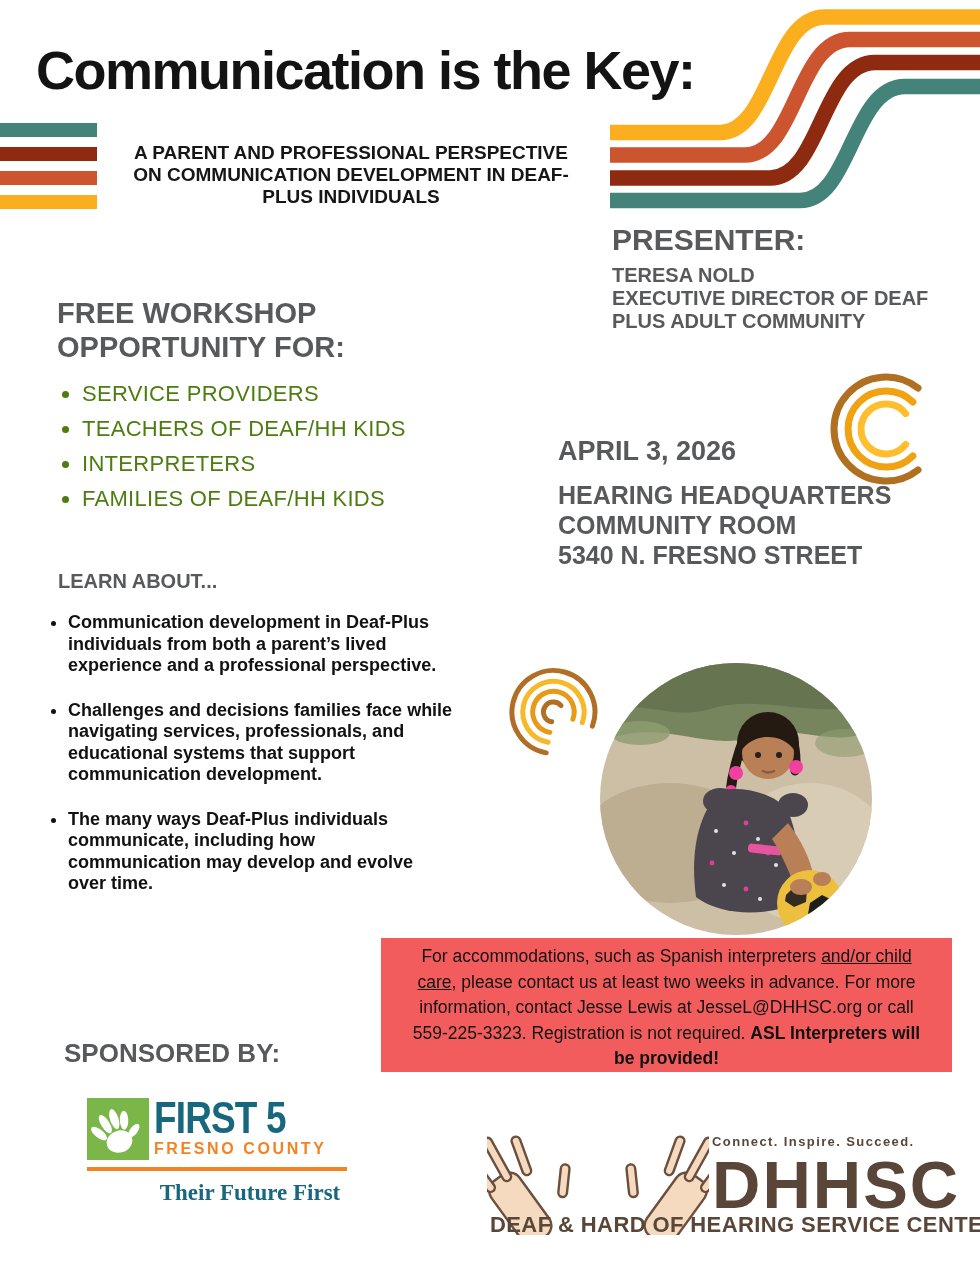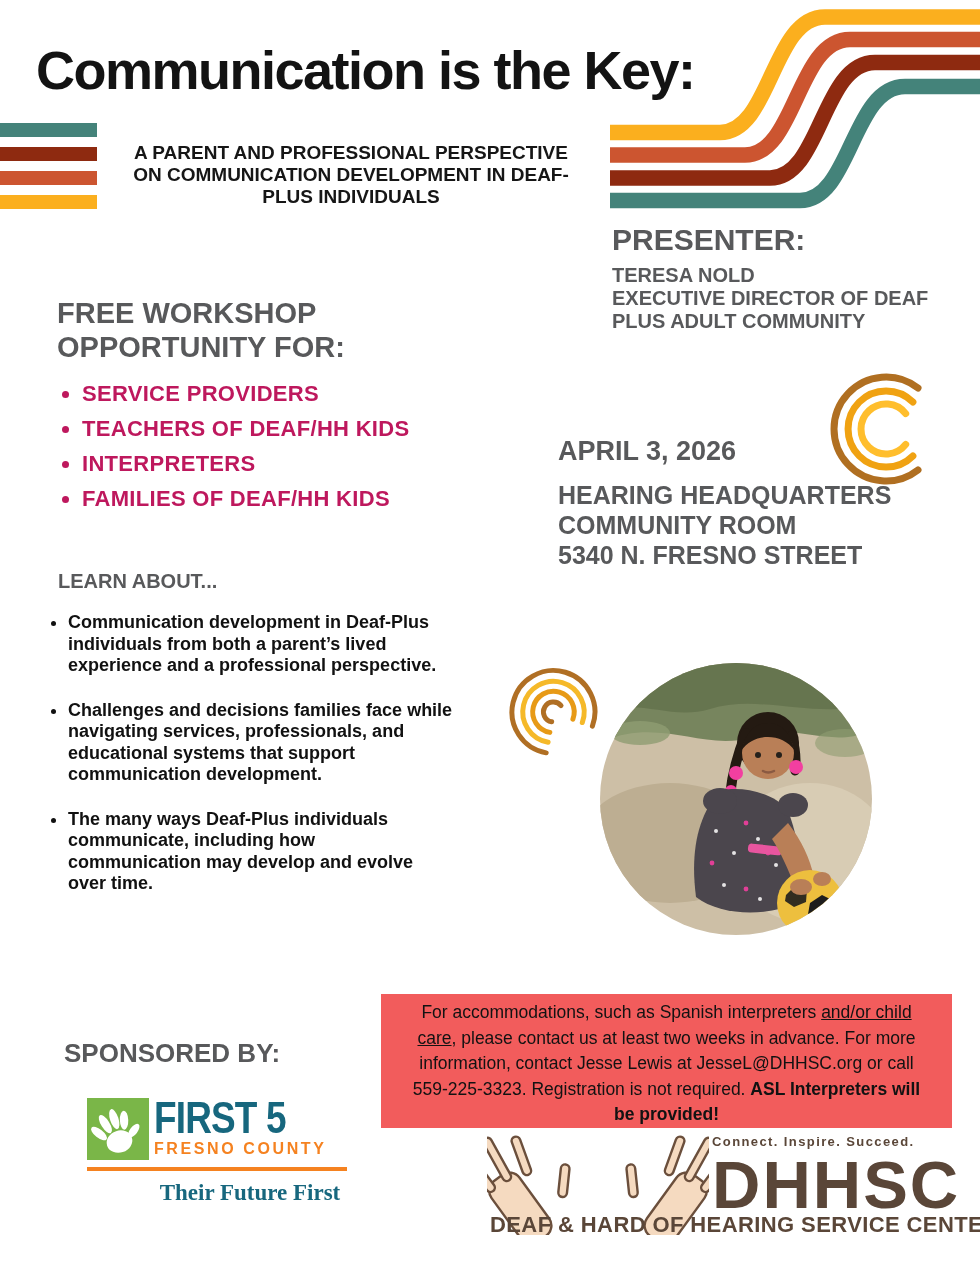--- a/index.html
+++ b/index.html
@@ -16,34 +16,34 @@
             line-height:1.16;color:#161616;}
 
   .presenter{left:612px;top:224px;width:360px;color:#58595B;}
   .presenter-heading{font-size:30px;font-weight:800;line-height:1.05;margin:0 0 8px 0;}
   .presenter-name{font-size:20px;font-weight:800;line-height:1.15;}
   .presenter-role{font-size:20px;font-weight:800;line-height:1.15;}
 
   .workshop-heading{left:57px;top:296px;width:380px;font-size:29px;font-weight:800;
                     line-height:1.18;color:#58595B;}
   .audience-list{left:52px;top:376px;width:430px;margin:0;padding:0 0 0 30px;}
-  .audience-list li{font-size:22px;line-height:35px;color:#be185d;letter-spacing:.3px;font-weight:bold;}
+  .audience-list li{font-size:22px;line-height:35px;color:#4d7c0f;letter-spacing:.3px;}
 
   .learn-heading{left:58px;top:570px;font-size:20px;font-weight:800;color:#58595B;}
   .learn-list{left:44px;top:612px;width:470px;margin:0;padding:0 0 0 24px;}
   .learn-list li{font-size:18px;font-weight:700;line-height:21.5px;color:#111;margin-bottom:23px;}
 
   .event{left:558px;top:437px;width:400px;color:#58595B;}
   .event-date{font-size:27px;font-weight:800;line-height:28px;margin-bottom:15px;}
   .event-time{font-size:27px;font-weight:800;line-height:28px;margin-bottom:23px;}
   .venue-line{font-size:25px;font-weight:800;line-height:30px;}
 
   .photo{left:600px;top:663px;width:272px;height:272px;border-radius:50%;overflow:hidden;}
 
-  .redbox{left:381px;top:994px;width:571px;height:134px;background:#F25C5C;
+  .redbox{left:381px;top:938px;width:571px;height:134px;background:#F25C5C;
           box-sizing:border-box;padding:6px 24px;text-align:center;
           font-size:17.5px;line-height:25.5px;color:#121212;}
   .redbox .u{text-decoration:underline;}
   .redbox .b{font-weight:700;}
 
   .sponsored-heading{left:64px;top:1038px;font-size:26px;font-weight:800;color:#58595B;}
 
   .first5{left:87px;top:1098px;width:268px;}
   .first5-row{display:flex;align-items:flex-start;}
   .first5-square{width:62px;height:62px;flex:0 0 62px;}

